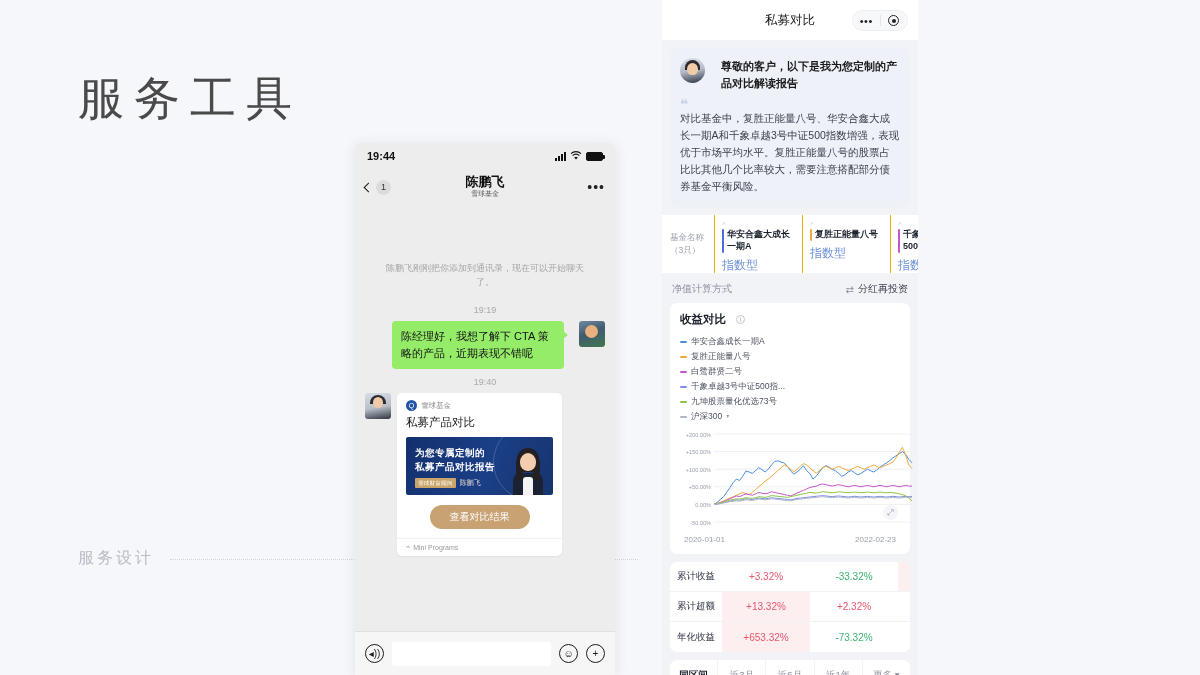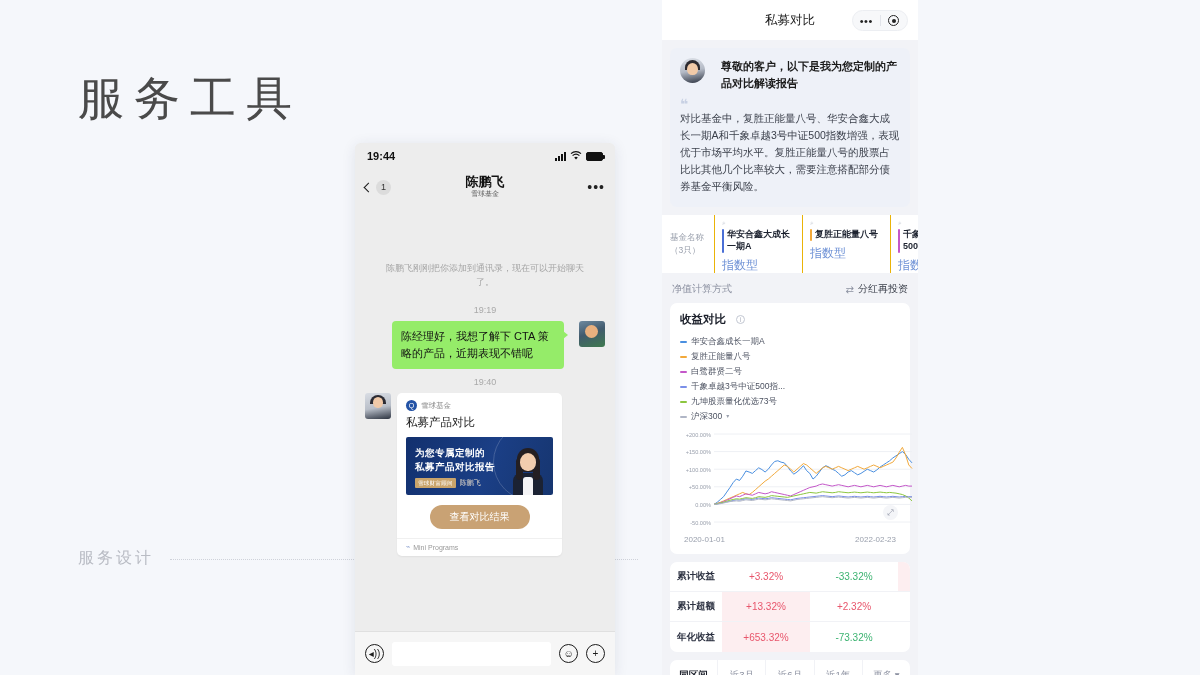--- a/index.html
+++ b/index.html
@@ -254,21 +254,21 @@
     position: absolute; right: 2px; bottom: 14px; width: 15px; height: 15px; border-radius: 50%;
     background: #f4f5f8; display: flex; align-items: center; justify-content: center;
     font-size: 8px; color: #8b90a0;
   }
   .xaxis { display: flex; justify-content: space-between; font-size: 8px; color: #9aa0ad; padding: 0 4px; margin-top: 1px; }
 
   .tbl { margin: 6px 8px 0; background: #fff; border-radius: 7px; overflow: hidden; }
   .trow { display: flex; border-bottom: 1px solid #f1f2f6; height: 30px; }
   .trow:last-child { border-bottom: none; }
   .tlab { width: 52px; flex: none; display: flex; align-items: center; justify-content: center;
-    font-size: 9.5px; color: #2b3040; font-weight: bold; }
+    font-size: 9.5px; color: #2b3040; font-weight: normal; }
   .tcell { width: 88px; flex: none; display: flex; align-items: center; justify-content: center; font-size: 10px; }
   .up { color: #e8566c; }
   .down { color: #3cb371; }
   .hl { background: #fdeef0; }
 
   .tabs { margin: 8px 8px 0; background: #fff; border-radius: 7px; display: flex; height: 30px; }
   .tab { flex: 1; display: flex; align-items: center; justify-content: center; font-size: 9.5px; color: #8b90a0;
          border-right: 1px solid #f1f2f6; }
   .tab:last-child { border-right: none; }
   .tab.on { color: #1b1f2a; font-weight: bold; }

